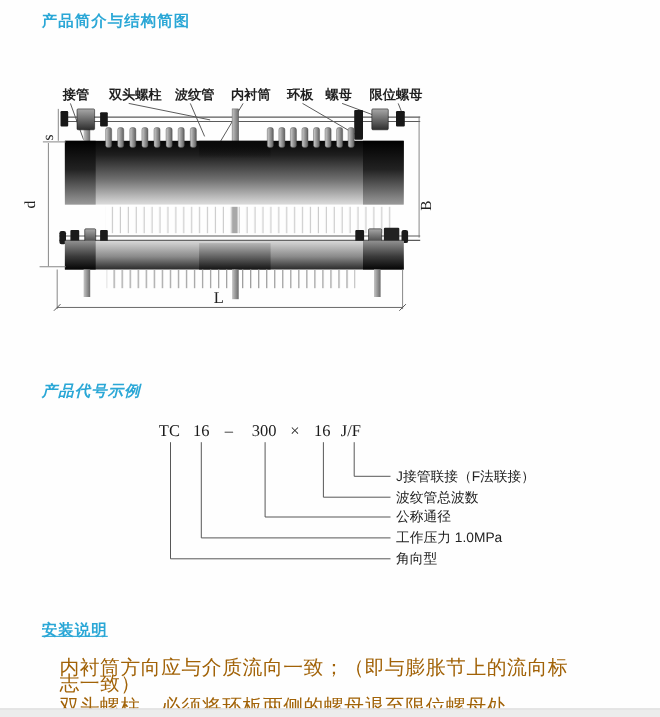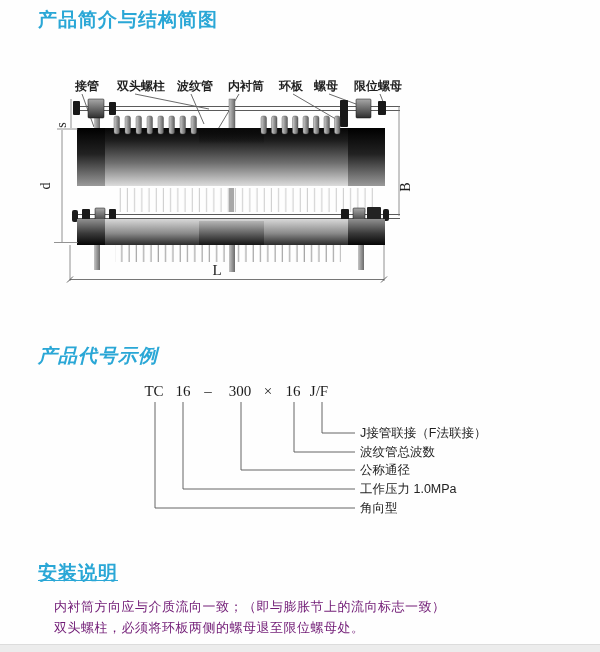--- a/index.html
+++ b/index.html
@@ -1,28 +1,28 @@
 <!DOCTYPE html>
 <html><head>
 <meta charset="utf-8">
 <style>
   html,body{margin:0;padding:0;background:#fdfdfd;}
   .page{position:relative;width:600px;height:652px;background:#fefefe;overflow:hidden;
         font-family:"Liberation Sans",sans-serif;}
-  .sec-title{position:absolute;left:38px;margin:0;font-weight:bold;font-size:19px;
+  .sec-title{position:absolute;left:38px;margin:0;font-weight:bold;font-size:14px;
              line-height:17px;color:#2aa7d6;letter-spacing:1px;}
   .t1{top:11px;} .t2{top:347px;font-style:italic;} .t3{top:564px;text-decoration:underline;}
-  .diagram-wrap{position:absolute;left:32px;top:60px;}
+  .diagram-wrap{position:absolute;left:14px;top:60px;}
   .code-wrap{position:absolute;left:112px;top:375px;}
   .plabel{font:bold 12px "Liberation Sans",sans-serif;fill:#1f1f1f;text-anchor:middle;}
   .dimtxt{font:14px "Liberation Serif",serif;fill:#222;text-anchor:middle;}
   .codetxt{font:15px "Liberation Serif",serif;fill:#1b1b1b;text-anchor:middle;}
   .callout{font:12.5px "Liberation Sans",sans-serif;fill:#222;}
   .install{position:absolute;left:54px;top:600px;width:470px;}
-  .install p{margin:0 0 7px 0;font-size:13px;line-height:14px;color:#701a75;letter-spacing:.5px;}
+  .install p{margin:0 0 7px 0;font-size:18px;line-height:14px;color:#a16207;letter-spacing:.5px;}
   .bottom-strip{position:absolute;left:0;bottom:0;width:600px;height:7px;
                 background:#ececec;border-top:1px solid #dcdcdc;}
   .ldr{stroke:#444;stroke-width:.8;}
   .dimline{stroke:#777;stroke-width:.8;}
   .rod{stroke:#5a5a5a;stroke-width:1;}
 </style>
 </head>
 <body>
 
 <div class="page">

